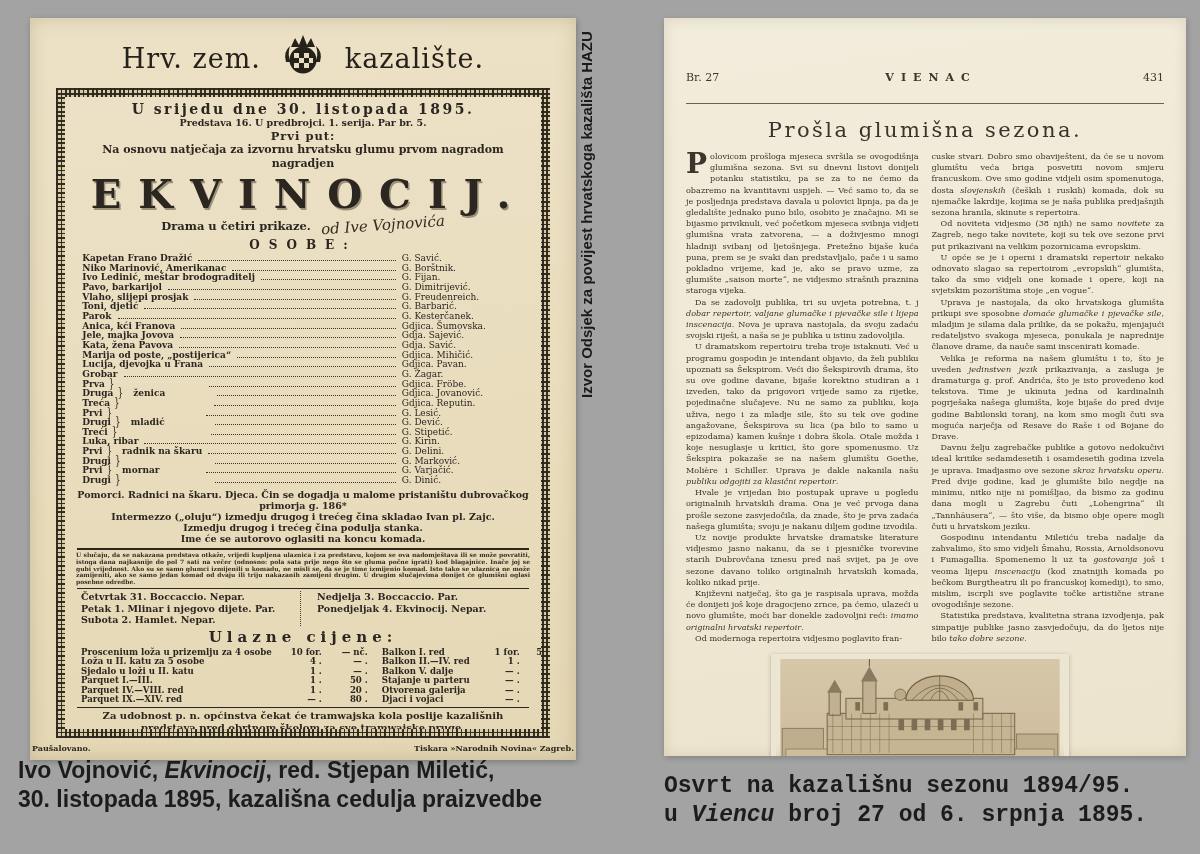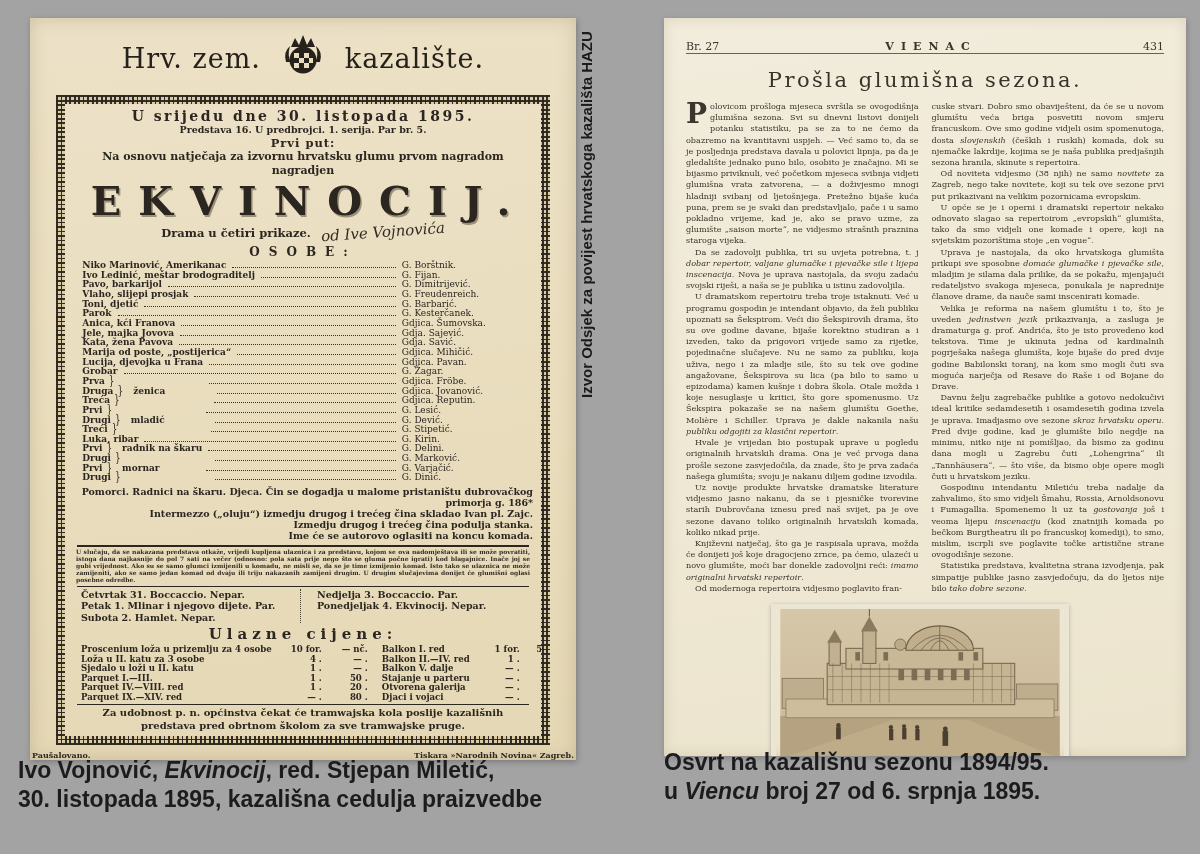--- a/index.html
+++ b/index.html
@@ -17,21 +17,21 @@
     background: linear-gradient(175deg, #ece1c6 0%, #e9ddbd 55%, #e4d7b4 100%);
     box-shadow: inset 0 0 18px rgba(120,100,60,.25), 1px 2px 6px rgba(0,0,0,.25);
     overflow: hidden;
   }
   .pb-header {
     margin-top: 14px; display:flex; justify-content:center; align-items:center; gap:20px;
     font-size: 27px; letter-spacing: 1px; color:#26211a;
   }
   .pb-header .crest { flex: 0 0 auto; }
   .frame-outer {
-    margin: 11px 26px 0; padding: 9px; 
+    margin: 4px 26px 0; padding: 9px; 
     background-color:#d8cba6;
     background-image:
       repeating-linear-gradient(0deg, rgba(43,37,28,.95) 0 1.5px, transparent 1.5px 4.5px),
       repeating-linear-gradient(90deg, rgba(43,37,28,.95) 0 1.5px, transparent 1.5px 4.5px);
   }
   .frame-inner {
     background: linear-gradient(175deg, #ece1c6 0%, #e8dcbc 60%, #e5d8b6 100%);
     padding: 5px 8px 5px; text-align: center; overflow: hidden; position: relative;
     height: 632px;
   }
@@ -46,21 +46,21 @@
                  font-family:"DejaVu Serif",serif; color:#332c22; }
   .osobe       { font-size: 12px; line-height:18px; font-weight:700; letter-spacing:9px; margin-top:2px; }
   .cast-list   { width: 96%; margin: 0 auto; }
   .cast-row    { display:flex; align-items:baseline; font-size:9px; line-height:9.65px; text-align:left; }
   .cast-role   { font-weight:700; white-space:nowrap; }
   .cast-brace  { font-weight:400; margin-left:4px; transform: scaleY(1.5); display:inline-block; }
   .cast-group  { font-weight:700; margin-left:10px; min-width:78px; white-space:nowrap; }
   .dot-leader  { flex:1; border-bottom:1.6px dotted #3a332a; margin:0 6px 2px; min-width:10px; }
   .cast-actor  { width:122px; white-space:nowrap; }
   .notes-block { margin-top:3px; }
-  .note-line   { font-size:9.5px; line-height:11px; font-weight:700;text-align:right; }
+  .note-line   { font-size:9.5px; line-height:11px; font-weight:700; }
   .rule        { border:0; border-top:2px solid #2c2620; margin:4px 4px 2px; }
   .rule.thin   { border-top-width:1px; margin:2px 4px; }
   .fine-print  { font-size:6px; line-height:6.9px; font-weight:700; text-align:justify; padding:0 3px; color:#332d24; }
   .schedule    { display:flex; text-align:left; margin:2px 8px; }
   .schedule-col{ flex:1; }
   .schedule-col.right { border-left:1px dotted #4a4234; padding-left:16px; flex:0.95; }
   .schedule-item{ font-size:9.5px; line-height:11.5px; font-weight:700; }
   .prices-hdr  { font-size:15px; line-height:19px; font-weight:700; letter-spacing:5px; margin-top:2px; }
   .prices      { display:flex; gap:14px; margin:1px 8px 0; }
   .price-col   { flex:1; }
@@ -80,38 +80,38 @@
   }
 
   
   #journal {
     position: absolute; left: 664px; top: 18px; width: 522px; height: 738px;
     background: linear-gradient(172deg, #f2ecdc 0%, #efe8d4 60%, #ece4cd 100%);
     box-shadow: inset 0 0 14px rgba(120,100,60,.18), 1px 2px 6px rgba(0,0,0,.2);
     padding: 22px 22px 0; overflow: hidden; color:#3b352c;
   }
   .j-header { display:flex; justify-content:space-between; align-items:baseline;
-              font-size:11px; border-bottom:1px solid #6b6152; padding-bottom:0; }
+              font-size:11px; border-bottom:1px solid #6b6152; padding-bottom:19px;margin-top:31px; }
   .j-masthead { letter-spacing:7px; font-weight:600; }
   .j-title  { text-align:center; font-size:21px; letter-spacing:2.5px; margin:14px 0 9px; color:#3a332b; }
   .j-cols   { display:flex; gap:13px; }
   .j-col    { flex:1; }
   .j-col p  { font-size:8.1px; line-height:11.2px; text-align:justify; text-indent:9px; }
   .j-col p.first { text-indent:0; }
   .dropcap  { float:left; font-size:28px; line-height:23px; font-weight:700; margin:1px 3px 0 0; }
   .photo-wrap { margin:10px auto 0; width:308px; }
   .photo-frame { border:5px solid #ebe5d3; box-shadow:0 1px 4px rgba(0,0,0,.25); display:block; }
 
   
   .caption {
     position:absolute; font-family:"Liberation Sans", sans-serif;
     font-size:23px; line-height:29px; font-weight:700; color:#1c1c1e; white-space:pre-line;
   }
   #caption-left  { left:18px;  top:756px; width:600px; }
-  #caption-right { left:664px; top:748px; width:530px; }
+  #caption-right { left:664px; top:772px; width:530px;font-family:Liberation Mono, monospace; }
 </style>
 </head>
 <body>
 
 <div id="stage">
 
   <div id="playbill">
     <div class="pb-header">
       <span>Hrv. zem.</span>
       <span class="crest">
@@ -140,20 +140,25 @@
         <div class="first-time">Prvi put:</div>
         <div class="award-line">Na osnovu natječaja za izvornu hrvatsku glumu prvom nagradom nagradjen</div>
         <div class="pb-title">EKVINOCIJ.</div>
         <div class="subtitle-row">
           <span>Drama u četiri prikaze.</span>
           <span class="handwritten">od Ive Vojnovića</span>
         </div>
         <div class="osobe">OSOBE:</div>
         <div class="cast-list" id="cast-list">
             <div class="cast-row">
+              <span class="cast-role">Kapetan Frano Dražić</span>
+              <div class="dot-leader"></div>
+              <span class="cast-actor">G. Savić.</span>
+            </div>
+            <div class="cast-row">
               <span class="cast-role">Niko Marinović, Amerikanac</span>
               <div class="dot-leader"></div>
               <span class="cast-actor">G. Borštnik.</span>
             </div>
             <div class="cast-row">
               <span class="cast-role">Ivo Ledinić, meštar brodograditelj</span>
               <div class="dot-leader"></div>
               <span class="cast-actor">G. Fijan.</span>
             </div>
             <div class="cast-row">
@@ -307,21 +312,21 @@
 
         <div class="prices-hdr">Ulazne cijene:</div>
         <div class="prices">
           <div class="price-col" id="prices-left">
               <div class="price-row">
                 <span class="price-item">Proscenium loža u prizemlju za 4 osobe</span>
                 <span class="price-forint">10 for.</span>
                 <span class="price-novcic">— nč.</span>
               </div>
               <div class="price-row">
-                <span class="price-item">Loža u II. katu za 3 osobe</span>
+                <span class="price-item">Loža u II. katu za 5 osobe</span>
                 <span class="price-forint">4 .</span>
                 <span class="price-novcic">— .</span>
               </div>
               <div class="price-row">
                 <span class="price-item">Sjedalo u loži u II. katu</span>
                 <span class="price-forint">1 .</span>
                 <span class="price-novcic">— .</span>
               </div>
               <div class="price-row">
                 <span class="price-item">Parquet I.—III.</span>

